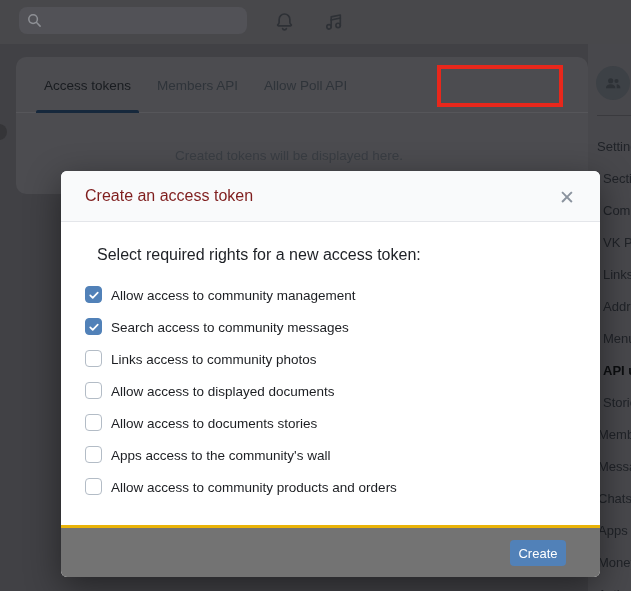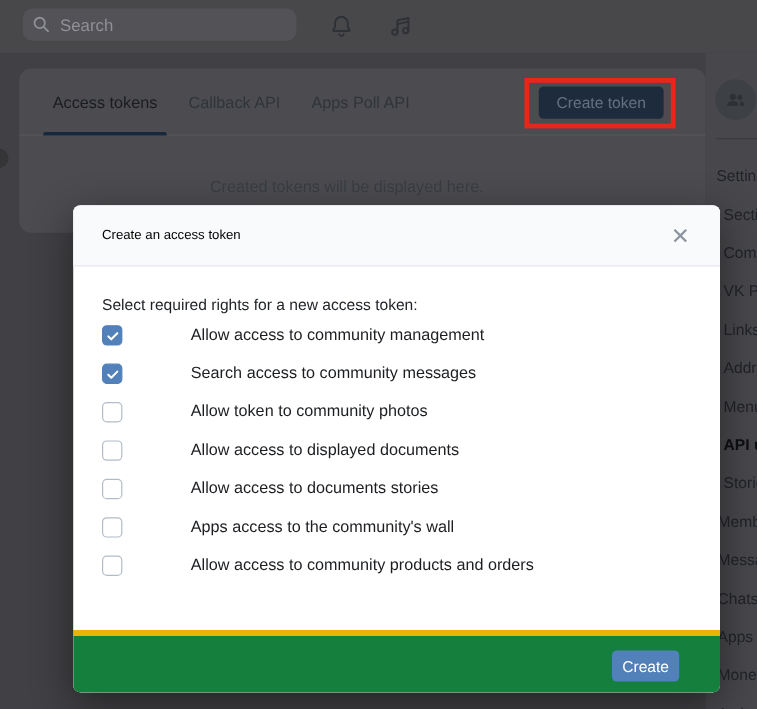--- a/index.html
+++ b/index.html
@@ -58,72 +58,70 @@
   .left-remnant { position:absolute; left:-9px; top:124px; width:16px; height:16px;
     border-radius:50%; background:#353538; }
 
   
   .modal { position:absolute; left:61px; top:171px; width:539px; height:406px;
     background:#ffffff; border-radius:6px; z-index:10;
     box-shadow:0 10px 35px rgba(0,0,0,0.45); overflow:hidden; }
   .modal-header { position:absolute; left:0; top:0; right:0; height:51px;
     background:#f9fafb; border-bottom:1px solid #e4e6ea; display:flex; align-items:center;
     padding:0 24px; }
-  .modal-title { font-size:11px; color:#000000; }
+  .modal-title { font-size:16px; color:#7f1d1d; }
   .modal-close { position:absolute; right:20px; top:13px; width:26px; height:26px;
     display:flex; align-items:center; justify-content:center; cursor:pointer;
     color:#8b939e; font-size:19px; line-height:1; }
-  .modal-desc { position:absolute; left:24px; top:75px; font-size:13px; color:#1e2126; }
+  .modal-desc { position:absolute; left:36px; top:75px; font-size:16px; color:#1e2126; }
   .rights { position:absolute; left:24px; top:100px; right:24px; }
-  .right-row { height:32px; display:flex; align-items:flex-start; cursor:pointer;gap:48px; }
+  .right-row { height:32px; display:flex; align-items:flex-end; cursor:pointer; }
   .cbox { width:17px; height:17px; border-radius:4px; flex:0 0 auto;
     display:flex; align-items:center; justify-content:center; }
   .cbox.unchecked { background:#fff; border:1px solid #b3bcc6; }
   .cbox.checked { background:#5181b8; border:1px solid #5181b8; }
   .right-label { font-size:13.5px; color:#1c1e22; margin-left:9px; white-space:nowrap; }
   .modal-footer { position:absolute; left:0; bottom:0; right:0; height:52px;
-    background:#15803d; border-top:5px solid #eab308; }
+    background:#737373; border-top:3px solid #eab308; }
   .create-btn { position:absolute; right:34px; top:12px; width:56px; height:26px;
     background:#5181b8; color:#ffffff; border:none; border-radius:4px; font-size:13px;
     font-family:"Liberation Sans", sans-serif; cursor:pointer; }
 </style>
 </head>
 <body>
 
 <div class="stage">
 
   <div class="topbar">
     <div class="search">
       <svg width="15" height="15" viewBox="0 0 16 16" fill="none" stroke="#8e9095" stroke-width="1.6">
         <circle cx="6.5" cy="6.5" r="4.6"></circle>
         <path d="M10.2 10.2 L14 14" stroke-linecap="round"></path>
       </svg>
-      <input type="text" placeholder="Search" style="">
     </div>
     <svg class="topbar-icon bell" viewBox="0 0 24 24" fill="none" stroke="#2e3136" stroke-width="1.7" stroke-linecap="round" stroke-linejoin="round">
       <path d="M12 4.2a5.6 5.6 0 0 0-5.6 5.6v3.3c0 .8-.6 1.6-1.3 2.2-.6.5-.2 1.2.6 1.2h12.6c.8 0 1.2-.7.6-1.2-.7-.6-1.3-1.4-1.3-2.2V9.8A5.6 5.6 0 0 0 12 4.2z"></path>
       <path d="M10 19.3a2.1 2.1 0 0 0 4 0"></path>
     </svg>
     <svg class="topbar-icon music" viewBox="0 0 24 24" fill="none" stroke="#2e3136" stroke-width="1.7" stroke-linecap="round" stroke-linejoin="round">
       <circle cx="7.3" cy="17.6" r="2.3"></circle>
       <circle cx="16.8" cy="16.1" r="2.3"></circle>
       <path d="M9.6 17.6V7.2l9.5-2v10.9"></path>
       <path d="M9.6 10.4l9.5-2"></path>
     </svg>
   </div>
 
   <div class="left-remnant"></div>
 
   <div class="card">
     <div class="tabs" id="tabs">
         <div class="tab active">Access tokens</div>
-        <div class="tab">Callback API</div>
-        <div class="tab">Apps Poll API</div>
+        <div class="tab">Members API</div>
+        <div class="tab">Allow Poll API</div>
       </div>
-    <button class="create-token-dim">Create token</button>
     <div class="empty">Created tokens will be displayed here.</div>
   </div>
 
   <div class="red-box"></div>
 
   <aside class="sidebar">
     <div class="avatar">
       <svg width="20" height="20" viewBox="0 0 24 24" fill="#2d3136">
         <circle cx="9.2" cy="9.3" r="3.1"></circle>
         <path d="M3.6 17.6c0-2.6 2.6-4.1 5.6-4.1s5.6 1.5 5.6 4.1v.6H3.6z"></path>
@@ -169,21 +167,21 @@
         <div class="right-row">
           <span class="cbox checked">
             <svg width="12" height="12" viewBox="0 0 16 16" fill="none" stroke="#ffffff" stroke-width="2.3" stroke-linecap="round" stroke-linejoin="round">
               <path d="M3 8.4l3.3 3.3L13 4.9"></path>
             </svg>
           </span>
           <span class="right-label">Search access to community messages</span>
         </div>
         <div class="right-row">
           <span class="cbox unchecked"></span>
-          <span class="right-label">Allow token to community photos</span>
+          <span class="right-label">Links access to community photos</span>
         </div>
         <div class="right-row">
           <span class="cbox unchecked"></span>
           <span class="right-label">Allow access to displayed documents</span>
         </div>
         <div class="right-row">
           <span class="cbox unchecked"></span>
           <span class="right-label">Allow access to documents stories</span>
         </div>
         <div class="right-row">

